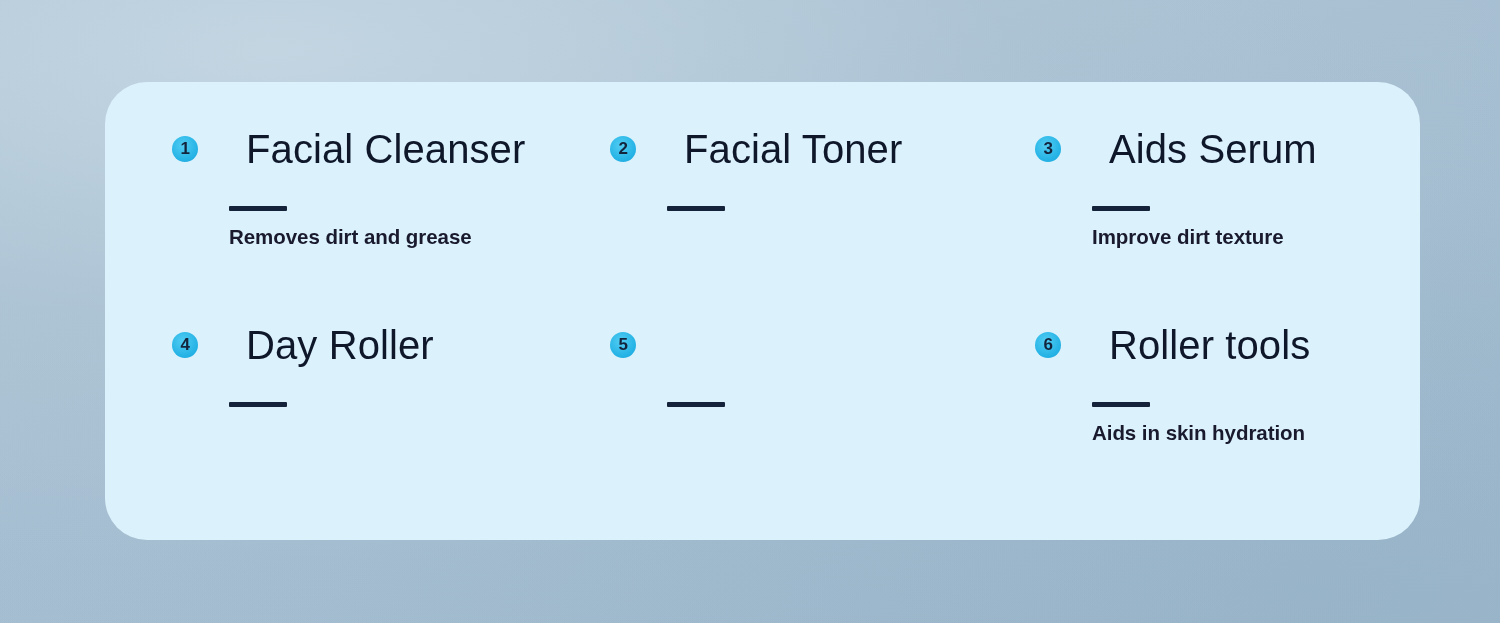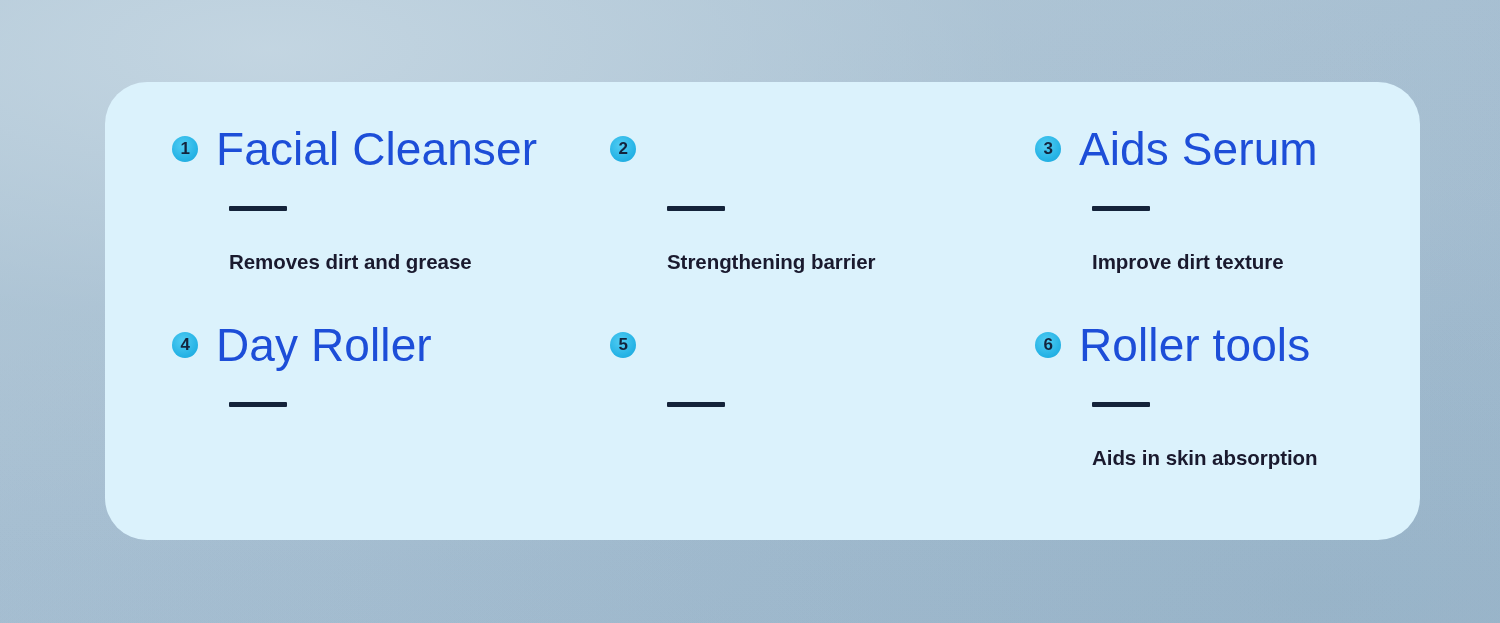--- a/index.html
+++ b/index.html
@@ -74,41 +74,41 @@
     color: #13243d;
     font-size: 17px;
     font-weight: 700;
     line-height: 26px;
     text-align: center;
     flex: 0 0 auto;
     letter-spacing: -0.3px;
   }
 
   .title {
-    margin-left: 18px;
-    font-size: 46px;
+    margin-left: 48px;
+    font-size: 40px;
     font-weight: 300;
-    color: #1d4ed8;
+    color: #0f172a;
     line-height: 1;
     white-space: nowrap;
     letter-spacing: 0.1px;
   }
 
   .rule {
     width: 58px;
     height: 5px;
     background: #14233a;
     border-radius: 1px;
     margin-left: 57px;
     margin-top: 26px;
   }
 
   .desc {
     margin-left: 57px;
-    margin-top: 41px;
+    margin-top: 16px;
     font-size: 20.5px;
     font-weight: 600;
     color: #1a1a2e;
     line-height: 1;
     white-space: nowrap;
     letter-spacing: -0.05px;
   }
 </style>
 </head>
 <body>
@@ -123,23 +123,23 @@
         <div class="badge">1</div>
         <div class="title">Facial Cleanser</div>
       </div>
       <div class="rule"></div>
       <div class="desc">Removes dirt and grease</div>
     </div>
 
     <div class="item">
       <div class="item-head">
         <div class="badge">2</div>
+        <div class="title">Facial Toner</div>
       </div>
       <div class="rule"></div>
-      <div class="desc">Strengthening barrier</div>
     </div>
 
     <div class="item">
       <div class="item-head">
         <div class="badge">3</div>
         <div class="title">Aids Serum</div>
       </div>
       <div class="rule"></div>
       <div class="desc">Improve dirt texture</div>
     </div>
@@ -158,17 +158,17 @@
       </div>
       <div class="rule"></div>
     </div>
 
     <div class="item">
       <div class="item-head">
         <div class="badge">6</div>
         <div class="title">Roller tools</div>
       </div>
       <div class="rule"></div>
-      <div class="desc">Aids in skin absorption</div>
+      <div class="desc">Aids in skin hydration</div>
     </div>
 
   </div>
 </div>
 
 </body></html>

